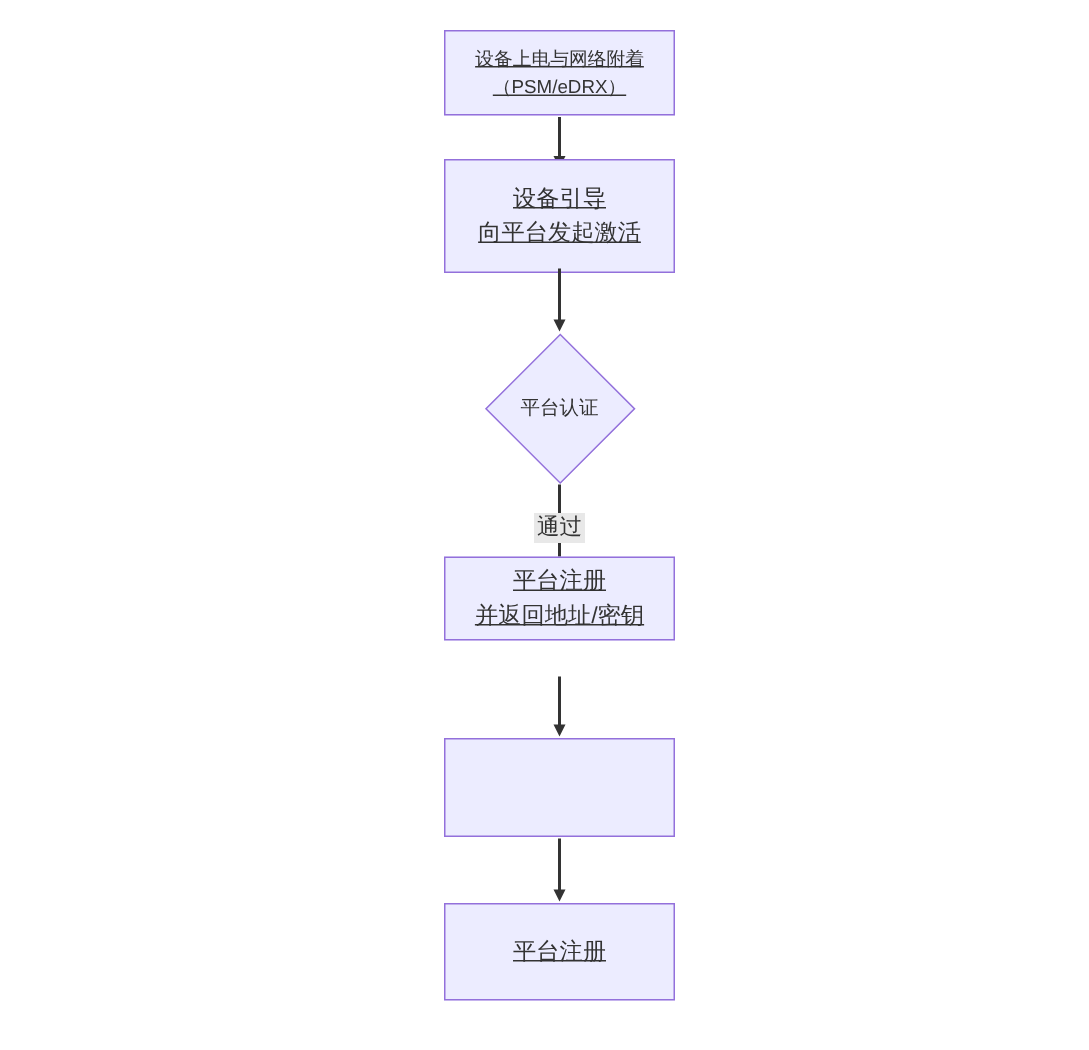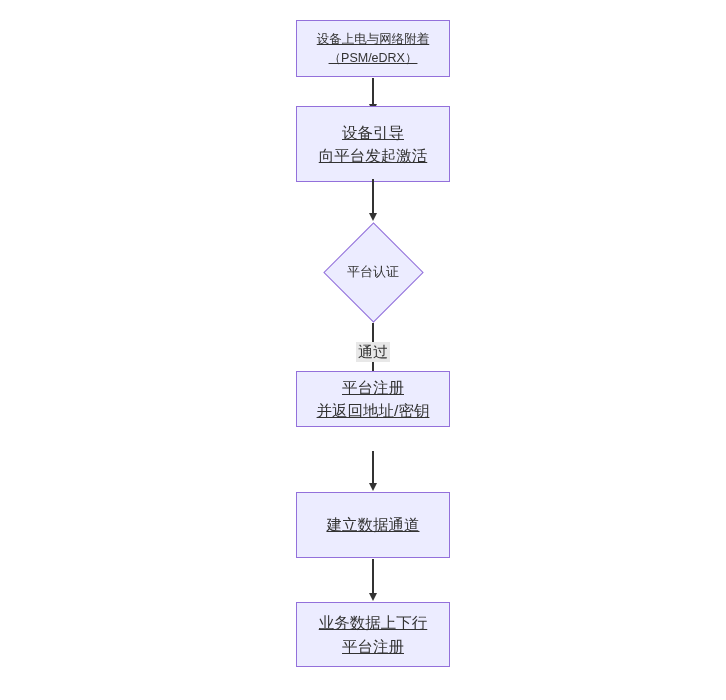--- a/index.html
+++ b/index.html
@@ -142,24 +142,22 @@
 
   <div class="rect n4">
     <span>平台注册</span>
     <span>并返回地址/密钥</span>
   </div>
 
   <div class="aline a4l"></div>
   <div class="ahead a4h"></div>
 
   <div class="rect n5">
-    <span>建立数据通道</span>
   </div>
 
   <div class="aline a5l"></div>
   <div class="ahead a5h"></div>
 
   <div class="rect n6">
-    <span>业务数据上下行</span>
     <span>平台注册</span>
   </div>
 
 </div>
 
 </body></html>

